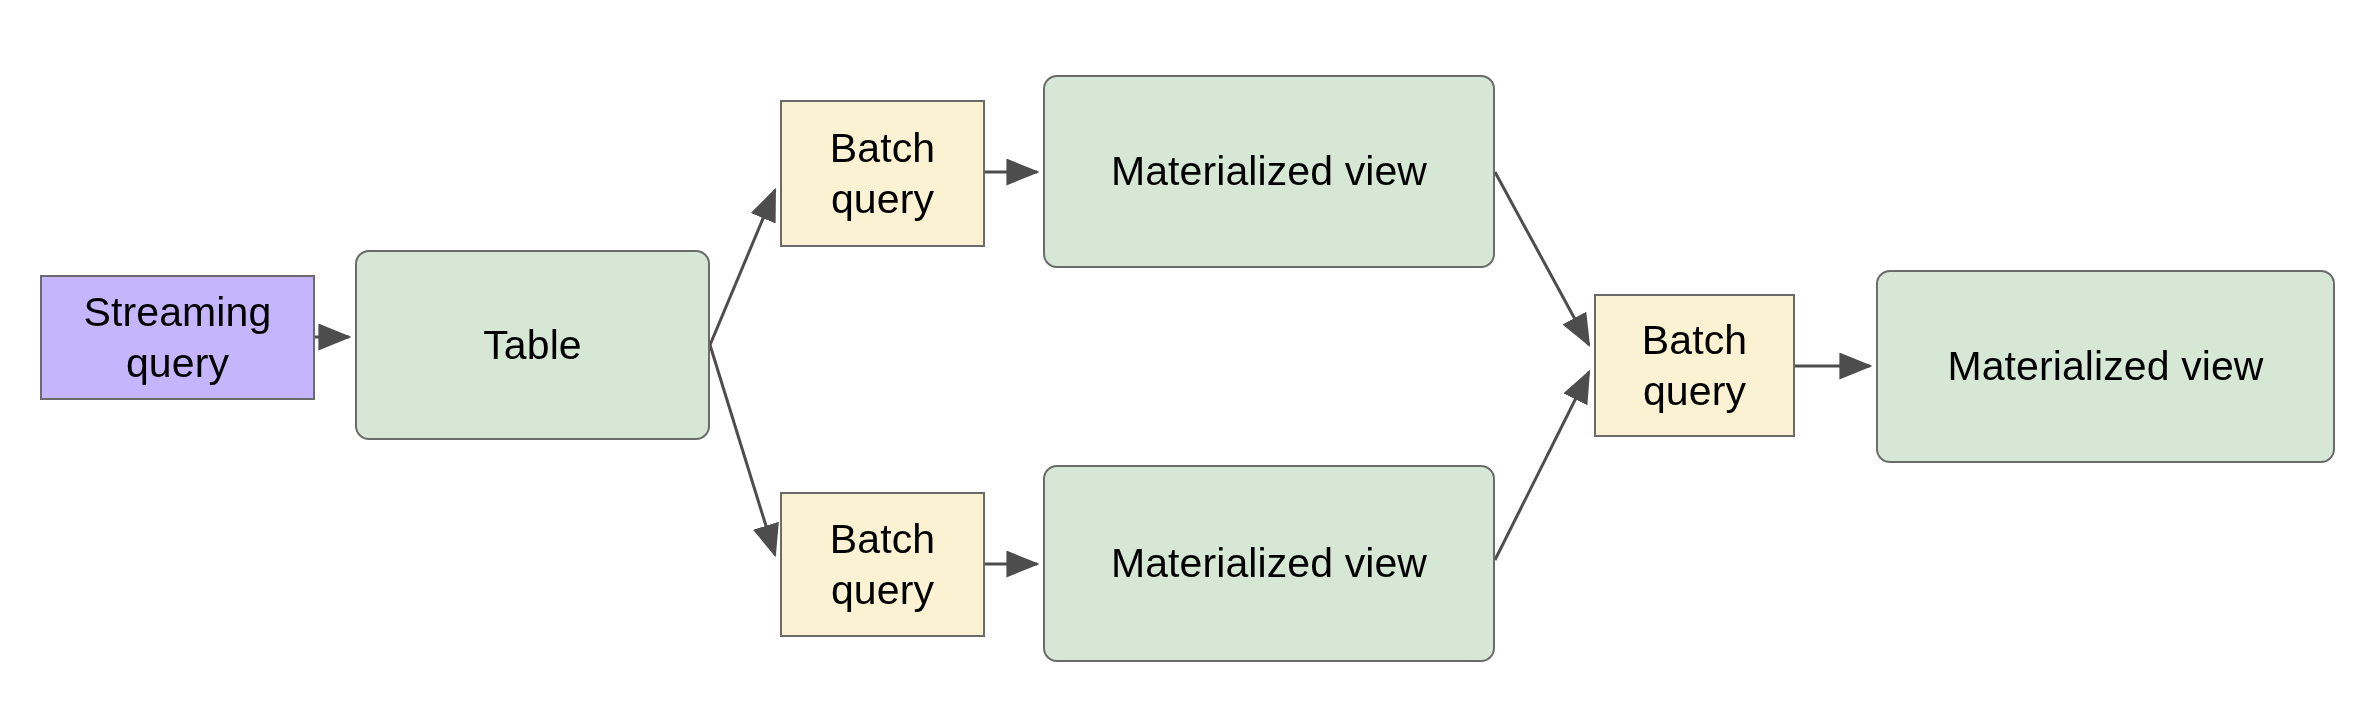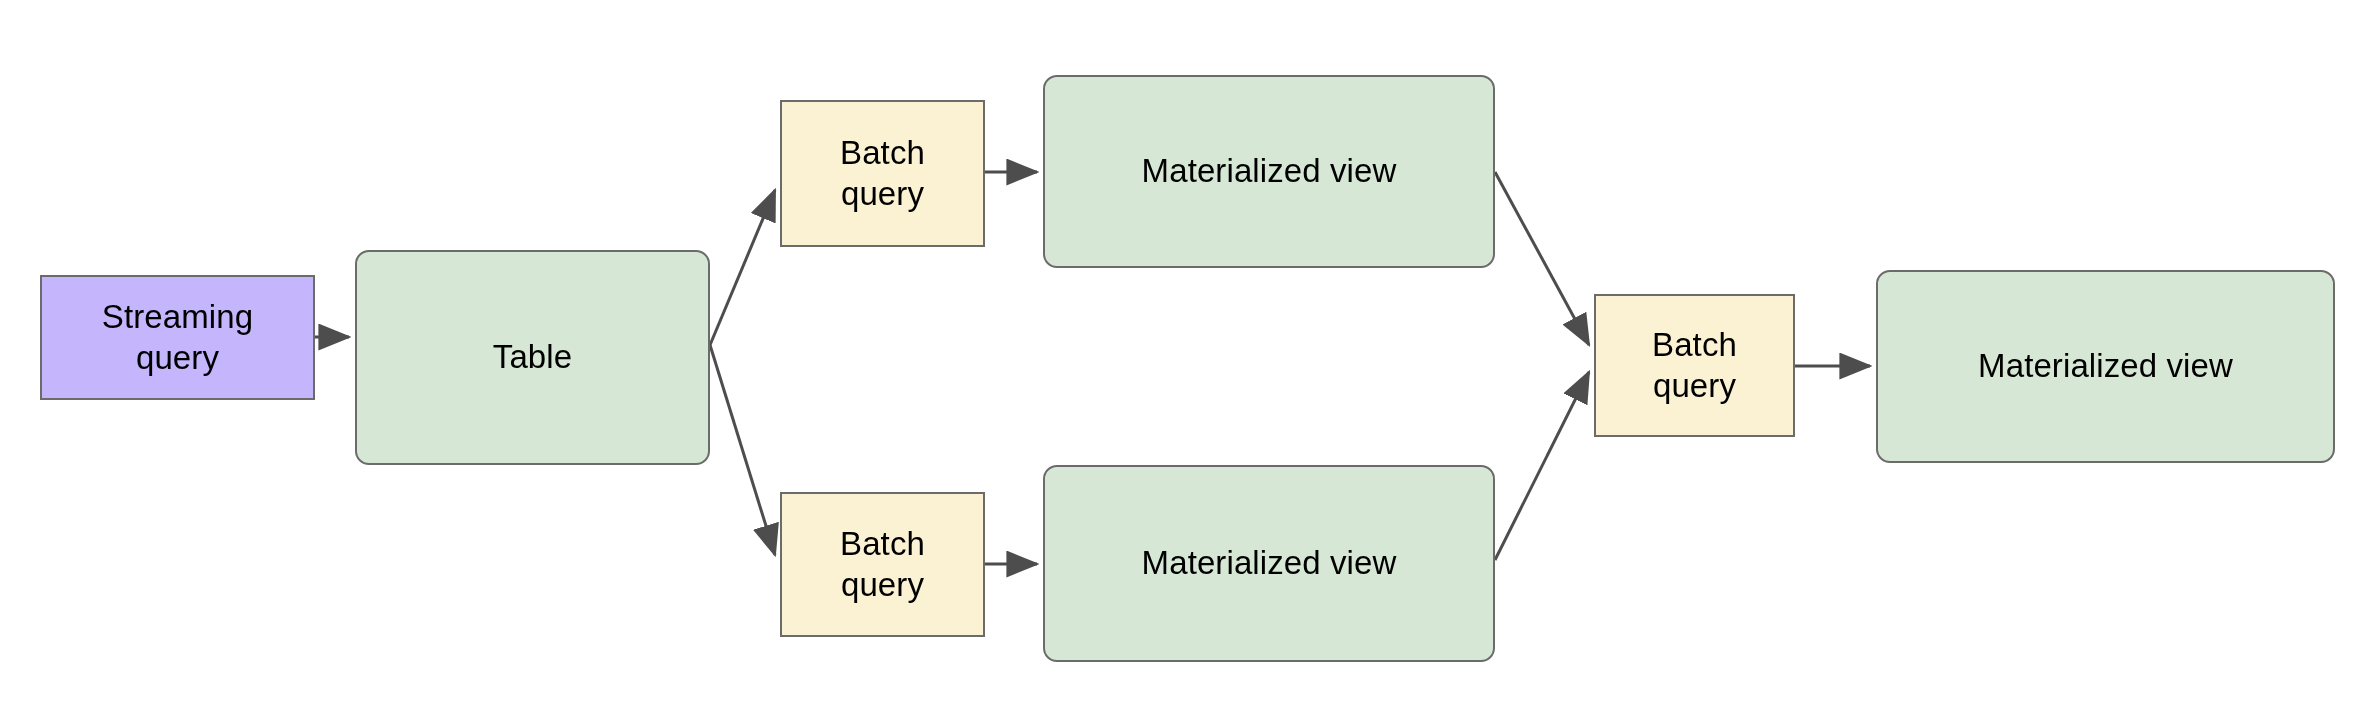--- a/index.html
+++ b/index.html
@@ -29,21 +29,21 @@
     pointer-events: none;
   }
   .node {
     position: absolute;
     box-sizing: border-box;
     display: flex;
     align-items: center;
     justify-content: center;
     text-align: center;
     color: #000000;
-    font-size: 33px;
+    font-size: 41px;
     line-height: 1.22;
     letter-spacing: 0.1px;
     white-space: pre-line;
   }
   .node.process {
     background: #fbf2d3;
     border: 2px solid #6b6b6b;
     border-radius: 0;
   }
   .node.store {
@@ -75,21 +75,21 @@
         <line x1="985" y1="564" x2="1037" y2="564" stroke="#4d4d4d" stroke-width="3" stroke-linecap="butt" marker-end="url(#arrowhead)"></line>
         <line x1="1495" y1="172" x2="1589" y2="345" stroke="#4d4d4d" stroke-width="3" stroke-linecap="butt" marker-end="url(#arrowhead)"></line>
         <line x1="1495" y1="560" x2="1589" y2="372" stroke="#4d4d4d" stroke-width="3" stroke-linecap="butt" marker-end="url(#arrowhead)"></line>
         <line x1="1795" y1="366" x2="1870" y2="366" stroke="#4d4d4d" stroke-width="3" stroke-linecap="butt" marker-end="url(#arrowhead)"></line>
       </g>
   </svg>
 
   <div id="nodes-layer">
       <div class="node process" style="left: 40px; top: 275px; width: 275px; height: 125px; background: #c4b5fd; border-color: rgb(107, 107, 107);"><span class="node-label">Streaming
 query</span></div>
-      <div class="node store" style="left: 355px; top: 250px; width: 355px; height: 215px; background: rgb(214, 232, 213); border-color: rgb(107, 107, 107);"><span class="node-label">Table</span></div>
+      <div class="node store" style="left: 355px; top: 250px; width: 355px; height: 190px; background: rgb(214, 232, 213); border-color: rgb(107, 107, 107);"><span class="node-label">Table</span></div>
       <div class="node process" style="left: 780px; top: 100px; width: 205px; height: 147px; background: rgb(251, 242, 211); border-color: rgb(107, 107, 107);"><span class="node-label">Batch
 query</span></div>
       <div class="node store" style="left: 1043px; top: 75px; width: 452px; height: 193px; background: rgb(214, 232, 213); border-color: rgb(107, 107, 107);"><span class="node-label">Materialized view</span></div>
       <div class="node process" style="left: 780px; top: 492px; width: 205px; height: 145px; background: rgb(251, 242, 211); border-color: rgb(107, 107, 107);"><span class="node-label">Batch
 query</span></div>
       <div class="node store" style="left: 1043px; top: 465px; width: 452px; height: 197px; background: rgb(214, 232, 213); border-color: rgb(107, 107, 107);"><span class="node-label">Materialized view</span></div>
       <div class="node process" style="left: 1594px; top: 294px; width: 201px; height: 143px; background: rgb(251, 242, 211); border-color: rgb(107, 107, 107);"><span class="node-label">Batch
 query</span></div>
       <div class="node store" style="left: 1876px; top: 270px; width: 459px; height: 193px; background: rgb(214, 232, 213); border-color: rgb(107, 107, 107);"><span class="node-label">Materialized view</span></div>
     </div>

